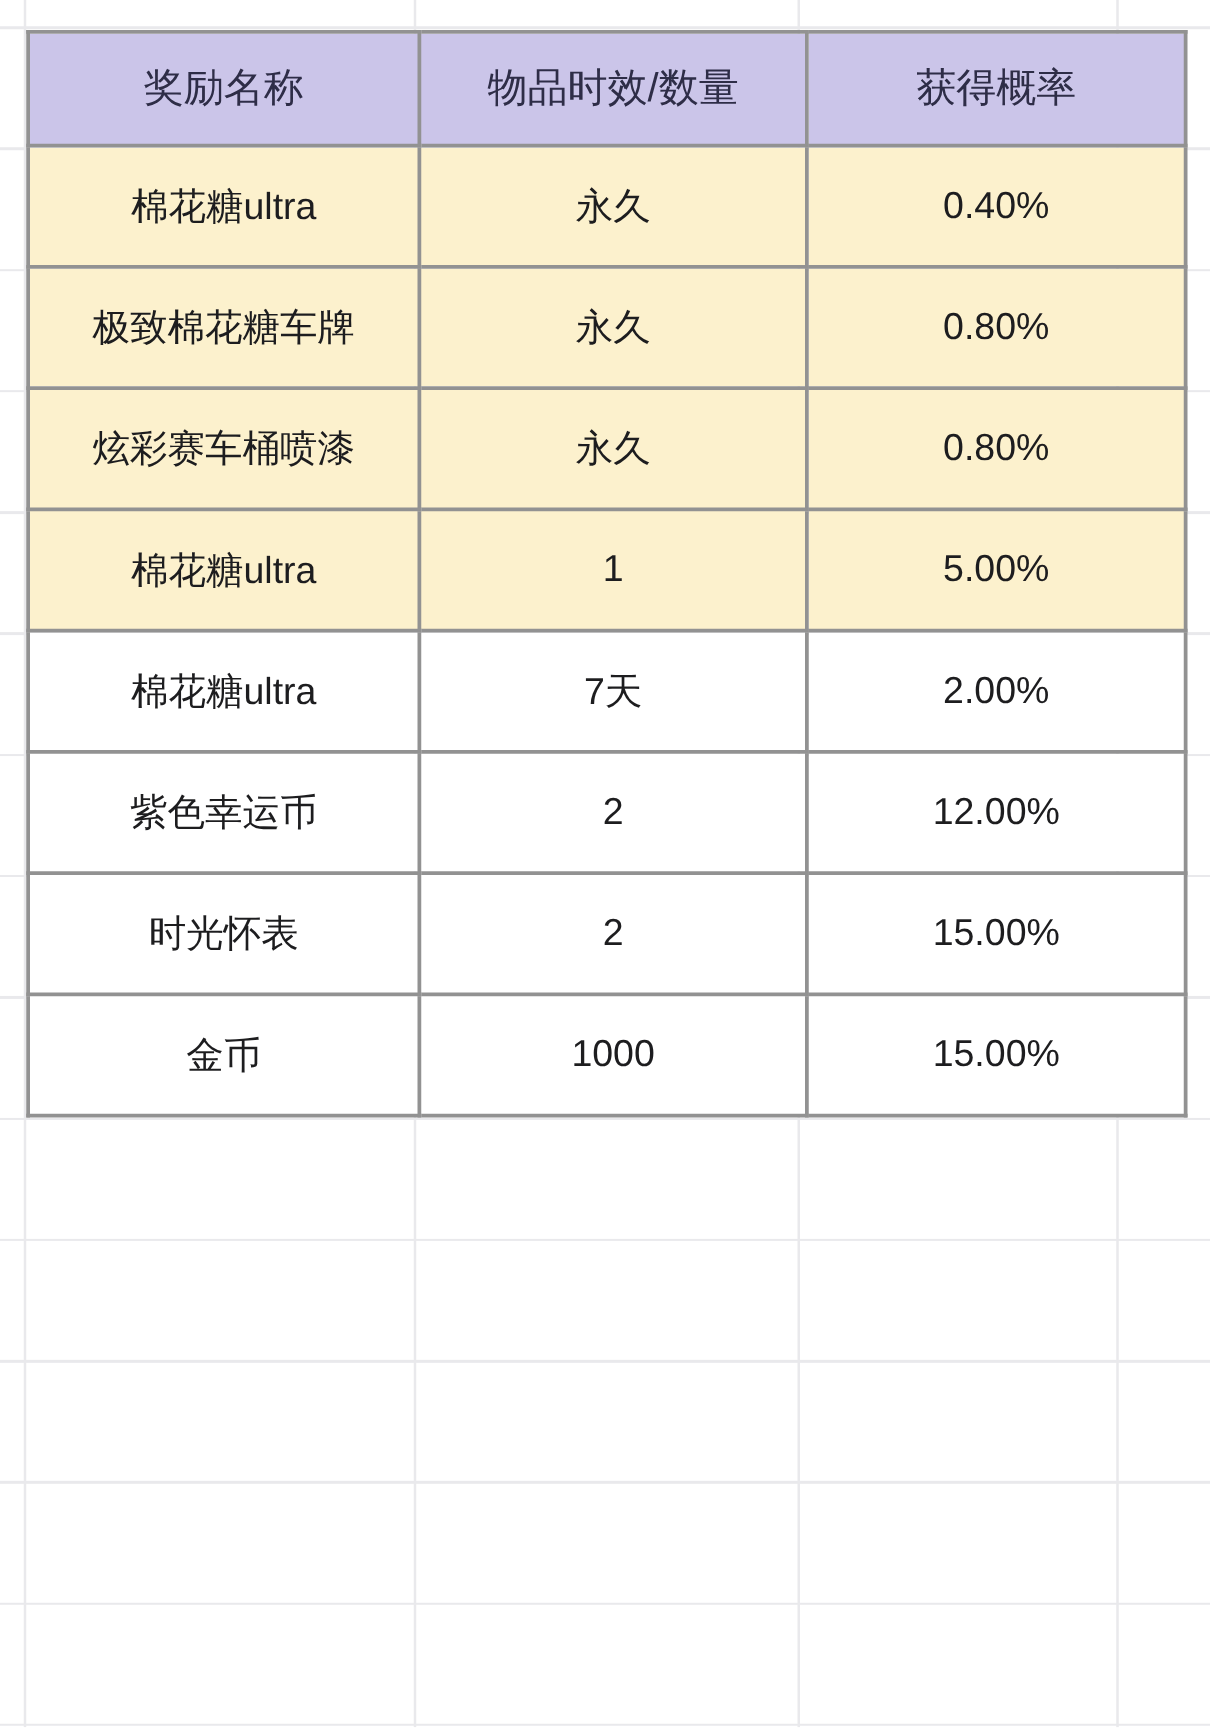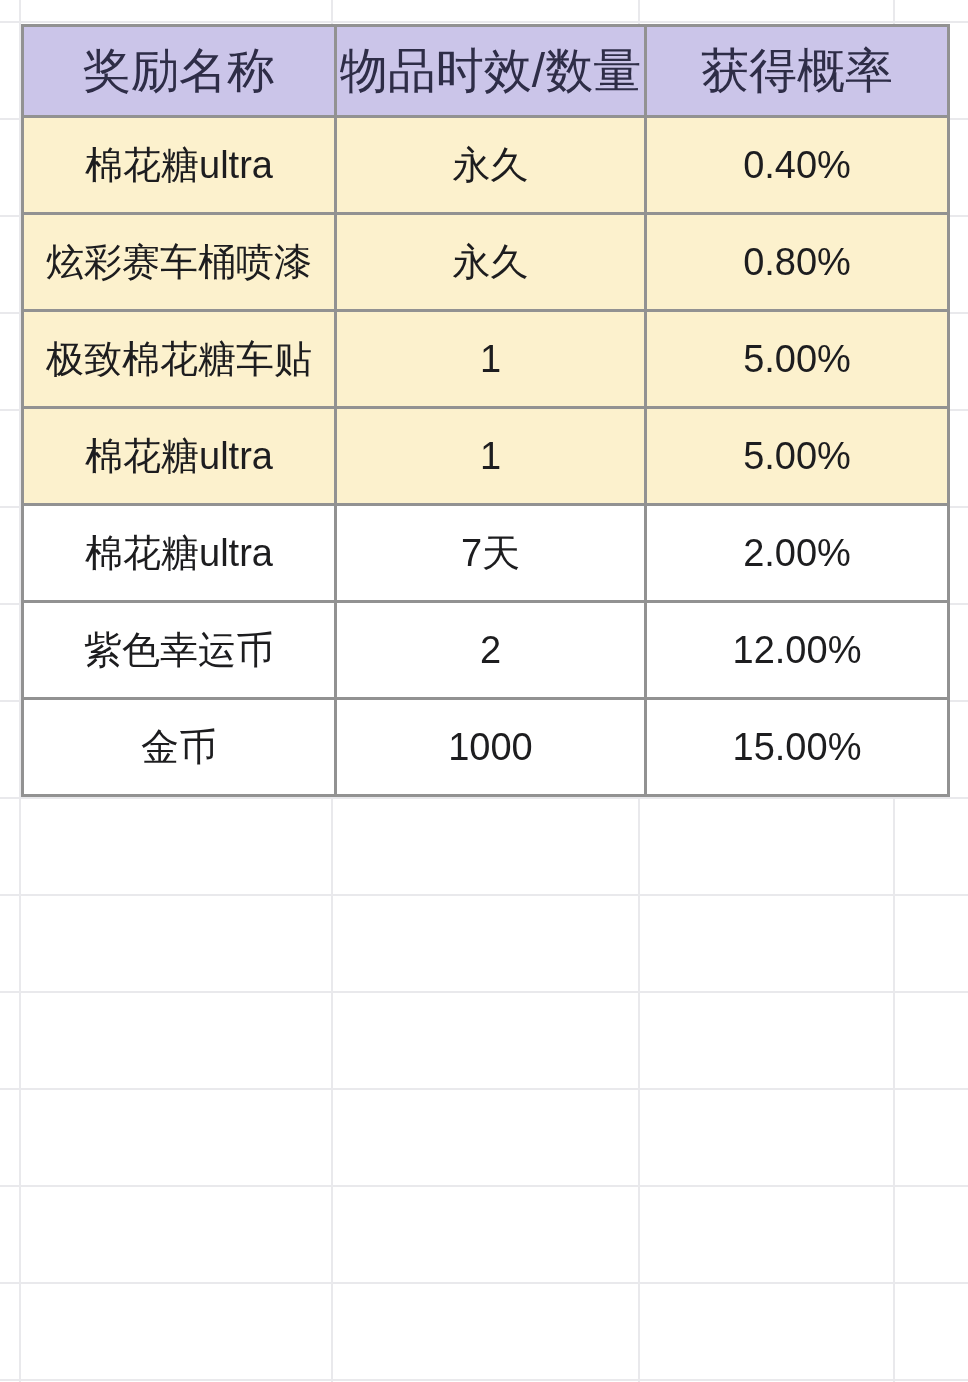--- a/index.html
+++ b/index.html
@@ -52,29 +52,29 @@
     text-align: center;
     vertical-align: middle;
     padding: 0;
     overflow: hidden;
     white-space: nowrap;
   }
   .prize-table th {
     height: 88px;
     background: var(--header_fill, #cbc5e9);
     color: var(--header_text, #2e2d47);
-    font-size: 48px;
+    font-size: 32px;
     font-weight: 500;
     margin-left: 16px;
   }
   .prize-table td {
     height: 94px;
     background: var(--row_fill, #ffffff);
     color: var(--body_text, #1d1d1f);
-    font-size: 38px;
+    font-size: 30px;
     font-weight: 500;
   }
   .prize-table tr.hl td {
     background: var(--highlight_fill, #fcf1cd);
   }
 </style>
 </head>
 <body>
 
 <div class="stage">
@@ -97,44 +97,49 @@
         <th>获得概率</th>
       </tr>
     </thead>
     <tbody>
         <tr class="hl">
           <td>棉花糖ultra</td>
           <td>永久</td>
           <td>0.40%</td>
         </tr>
         <tr class="hl">
-          <td>炫彩赛车桶喷漆</td>
+          <td>极致棉花糖车牌</td>
           <td>永久</td>
           <td>0.80%</td>
         </tr>
         <tr class="hl">
-          <td>极致棉花糖车贴</td>
-          <td>1</td>
-          <td>5.00%</td>
+          <td>炫彩赛车桶喷漆</td>
+          <td>永久</td>
+          <td>0.80%</td>
         </tr>
         <tr class="hl">
           <td>棉花糖ultra</td>
           <td>1</td>
           <td>5.00%</td>
         </tr>
         <tr>
           <td>棉花糖ultra</td>
           <td>7天</td>
           <td>2.00%</td>
         </tr>
         <tr>
           <td>紫色幸运币</td>
           <td>2</td>
           <td>12.00%</td>
         </tr>
         <tr>
+          <td>时光怀表</td>
+          <td>2</td>
+          <td>15.00%</td>
+        </tr>
+        <tr>
           <td>金币</td>
           <td>1000</td>
           <td>15.00%</td>
         </tr>
       </tbody>
   </table>
 </div>
 
 </body></html>

